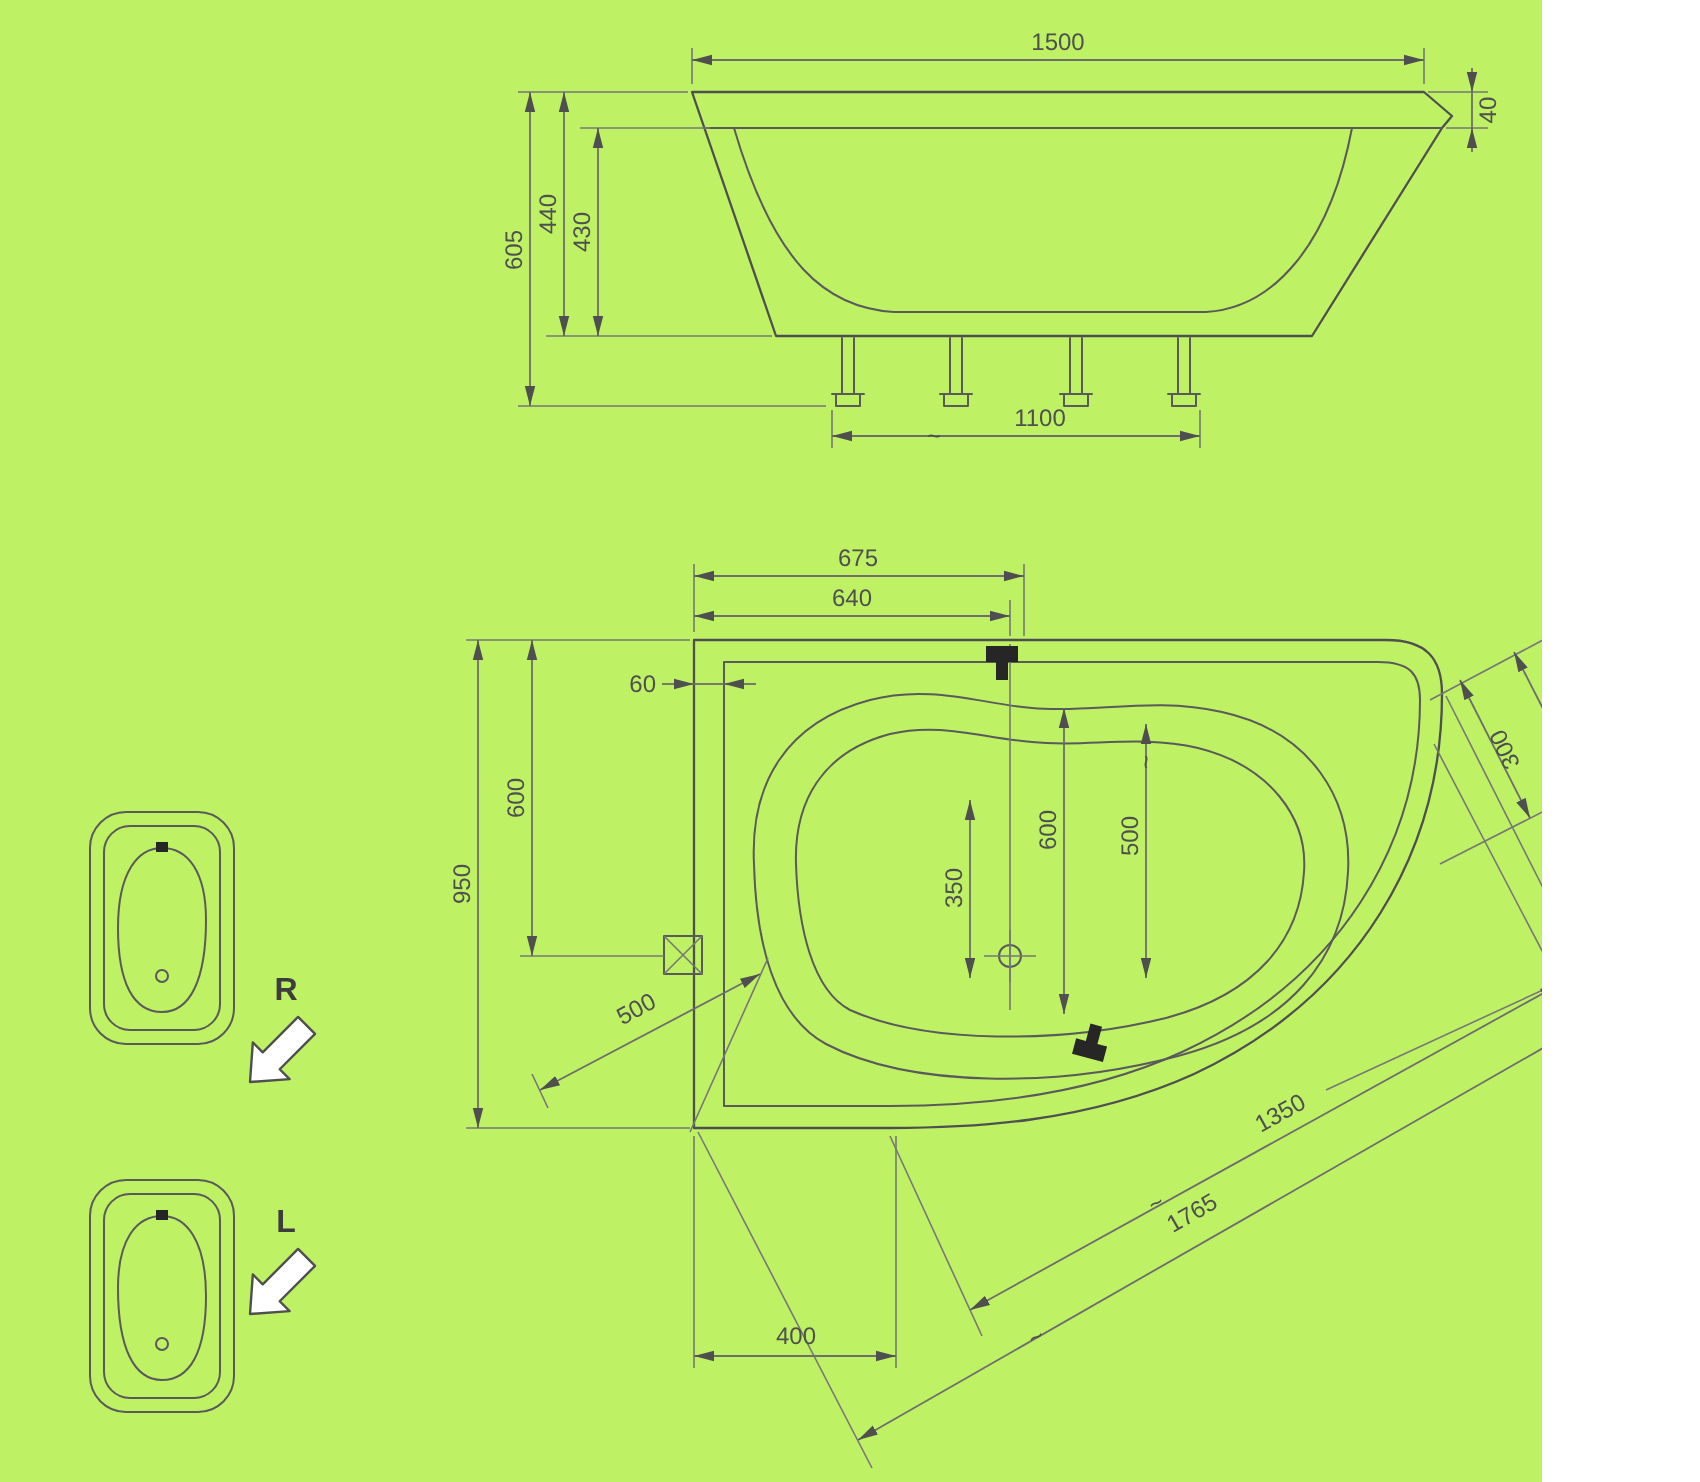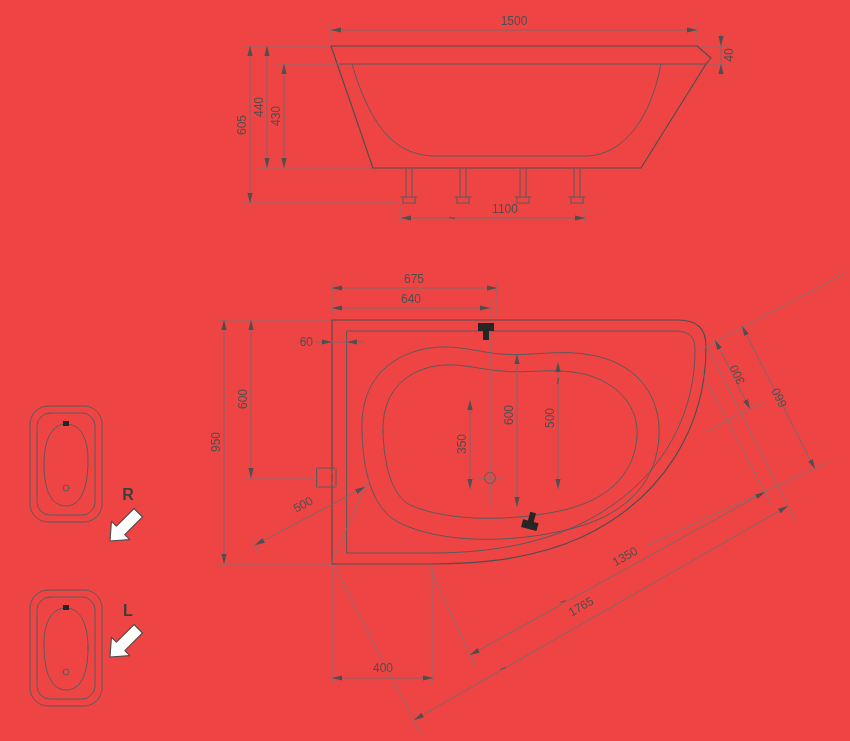--- a/index.html
+++ b/index.html
@@ -1,17 +1,17 @@
 <!DOCTYPE html>
 <html><head>
 <meta charset="utf-8">
 <style>
   html,body{margin:0;padding:0;background:#ffffff;}
-  .drawing-wrap{width:850px;height:741px;background:#ef4444;overflow:hidden;
-    font-family:"Liberation Sans",sans-serif;}
+  .drawing-wrap{width:756px;height:741px;background:#bef264;overflow:hidden;
+    font-family:"Liberation Sans",sans-serif;padding-left:15px;}
   svg{display:block;}
   .ol{fill:none;stroke:#4f4f4f;stroke-width:1.15;stroke-linejoin:round;stroke-linecap:round;}
   .tl{fill:none;stroke:#5a5a5a;stroke-width:1;stroke-linejoin:round;stroke-linecap:round;}
   .dl{fill:none;stroke:#6d6d6d;stroke-width:0.9;}
   .xl{fill:none;stroke:#777777;stroke-width:0.8;}
   .dim{font-family:"Liberation Sans",sans-serif;font-size:12px;fill:#4f4f4f;}
   .letter{font-family:"Liberation Sans",sans-serif;font-size:16px;font-weight:bold;fill:#3d3d3d;}
   .glyph{fill:#262626;stroke:none;}
   .arrowshape{fill:#ffffff;stroke:#4f4f4f;stroke-width:1.2;stroke-linejoin:round;}
 </style>

